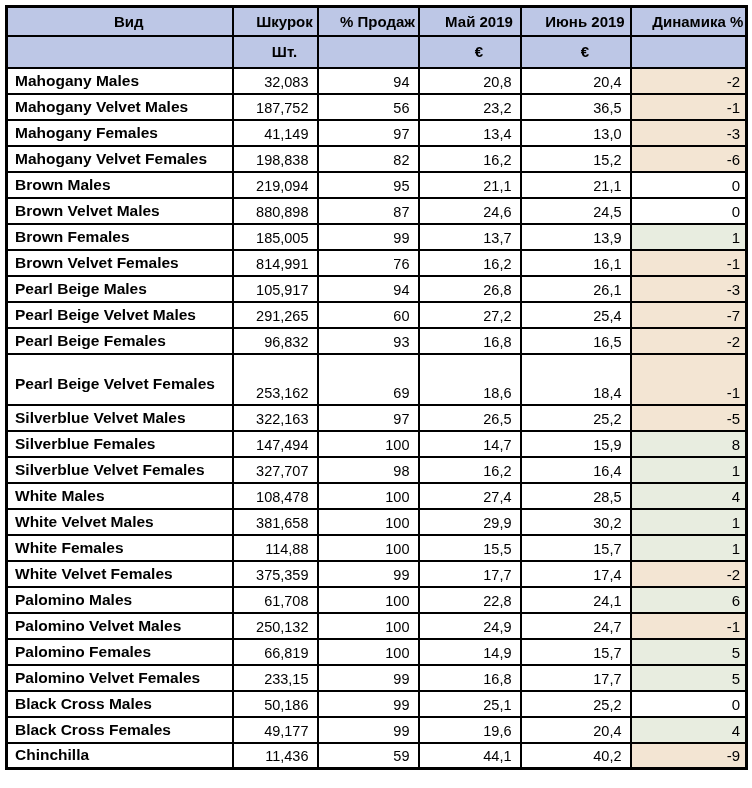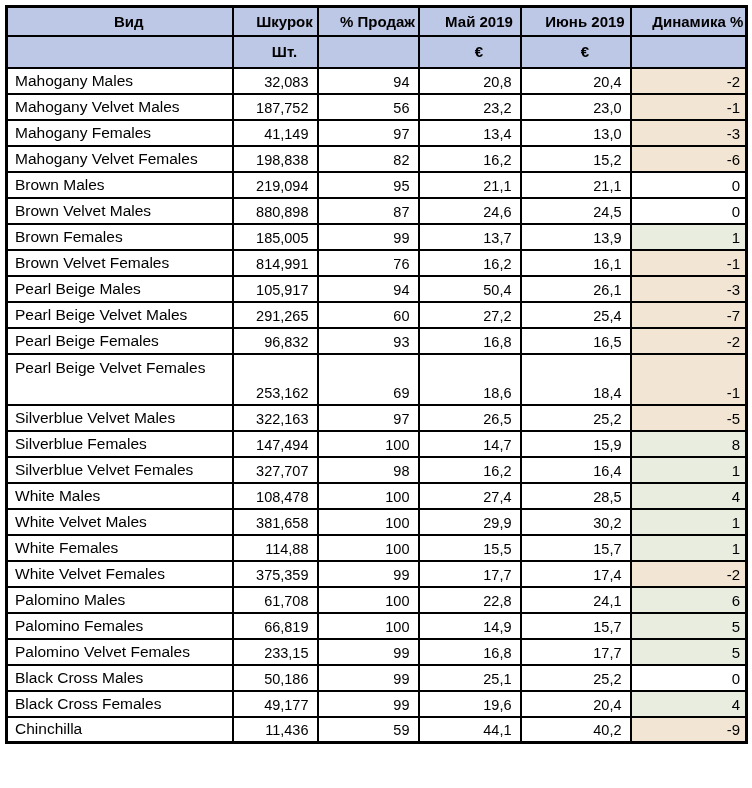--- a/index.html
+++ b/index.html
@@ -38,31 +38,31 @@
   tr.header-row th { height: 29px; }
   tr.subheader-row th { height: 32px; }
   thead th.label-col {
     text-align: center;
     padding-left: 19px;
   }
   
   tbody tr { height: 26px; }
   tbody tr.tall { height: 51px; }
   td.label {
-    font-weight: normal;
+    font-weight: bold;
     font-size: 15.5px;
     text-align: left;
     padding-left: 7px;
     vertical-align: middle;
   }
   tr.tall td.label {
     vertical-align: top;
     white-space: normal;
     line-height: 1.55;
-    padding-top: 1px;
+    padding-top: 17px;
   }
   td.num {
     font-size: 14.5px;
     font-weight: normal;
     text-align: right;
     padding-right: 8px;
     vertical-align: bottom;
     padding-bottom: 3px;
   }
   td.dyn {
@@ -115,21 +115,21 @@
           <td class="num">94</td>
           <td class="num">20,8</td>
           <td class="num">20,4</td>
           <td class="dyn trend-negative">-2</td>
         </tr>
         <tr>
           <td class="label">Mahogany Velvet Males</td>
           <td class="num">187,752</td>
           <td class="num">56</td>
           <td class="num">23,2</td>
-          <td class="num">23,0</td>
+          <td class="num">36,5</td>
           <td class="dyn trend-negative">-1</td>
         </tr>
         <tr>
           <td class="label">Mahogany Females</td>
           <td class="num">41,149</td>
           <td class="num">97</td>
           <td class="num">13,4</td>
           <td class="num">13,0</td>
           <td class="dyn trend-negative">-3</td>
         </tr>
@@ -170,21 +170,21 @@
           <td class="num">814,991</td>
           <td class="num">76</td>
           <td class="num">16,2</td>
           <td class="num">16,1</td>
           <td class="dyn trend-negative">-1</td>
         </tr>
         <tr>
           <td class="label">Pearl Beige Males</td>
           <td class="num">105,917</td>
           <td class="num">94</td>
-          <td class="num">50,4</td>
+          <td class="num">26,8</td>
           <td class="num">26,1</td>
           <td class="dyn trend-negative">-3</td>
         </tr>
         <tr>
           <td class="label">Pearl Beige Velvet Males</td>
           <td class="num">291,265</td>
           <td class="num">60</td>
           <td class="num">27,2</td>
           <td class="num">25,4</td>
           <td class="dyn trend-negative">-7</td>
@@ -263,20 +263,28 @@
         </tr>
         <tr>
           <td class="label">Palomino Males</td>
           <td class="num">61,708</td>
           <td class="num">100</td>
           <td class="num">22,8</td>
           <td class="num">24,1</td>
           <td class="dyn trend-positive">6</td>
         </tr>
         <tr>
+          <td class="label">Palomino Velvet Males</td>
+          <td class="num">250,132</td>
+          <td class="num">100</td>
+          <td class="num">24,9</td>
+          <td class="num">24,7</td>
+          <td class="dyn trend-negative">-1</td>
+        </tr>
+        <tr>
           <td class="label">Palomino Females</td>
           <td class="num">66,819</td>
           <td class="num">100</td>
           <td class="num">14,9</td>
           <td class="num">15,7</td>
           <td class="dyn trend-positive">5</td>
         </tr>
         <tr>
           <td class="label">Palomino Velvet Females</td>
           <td class="num">233,15</td>

